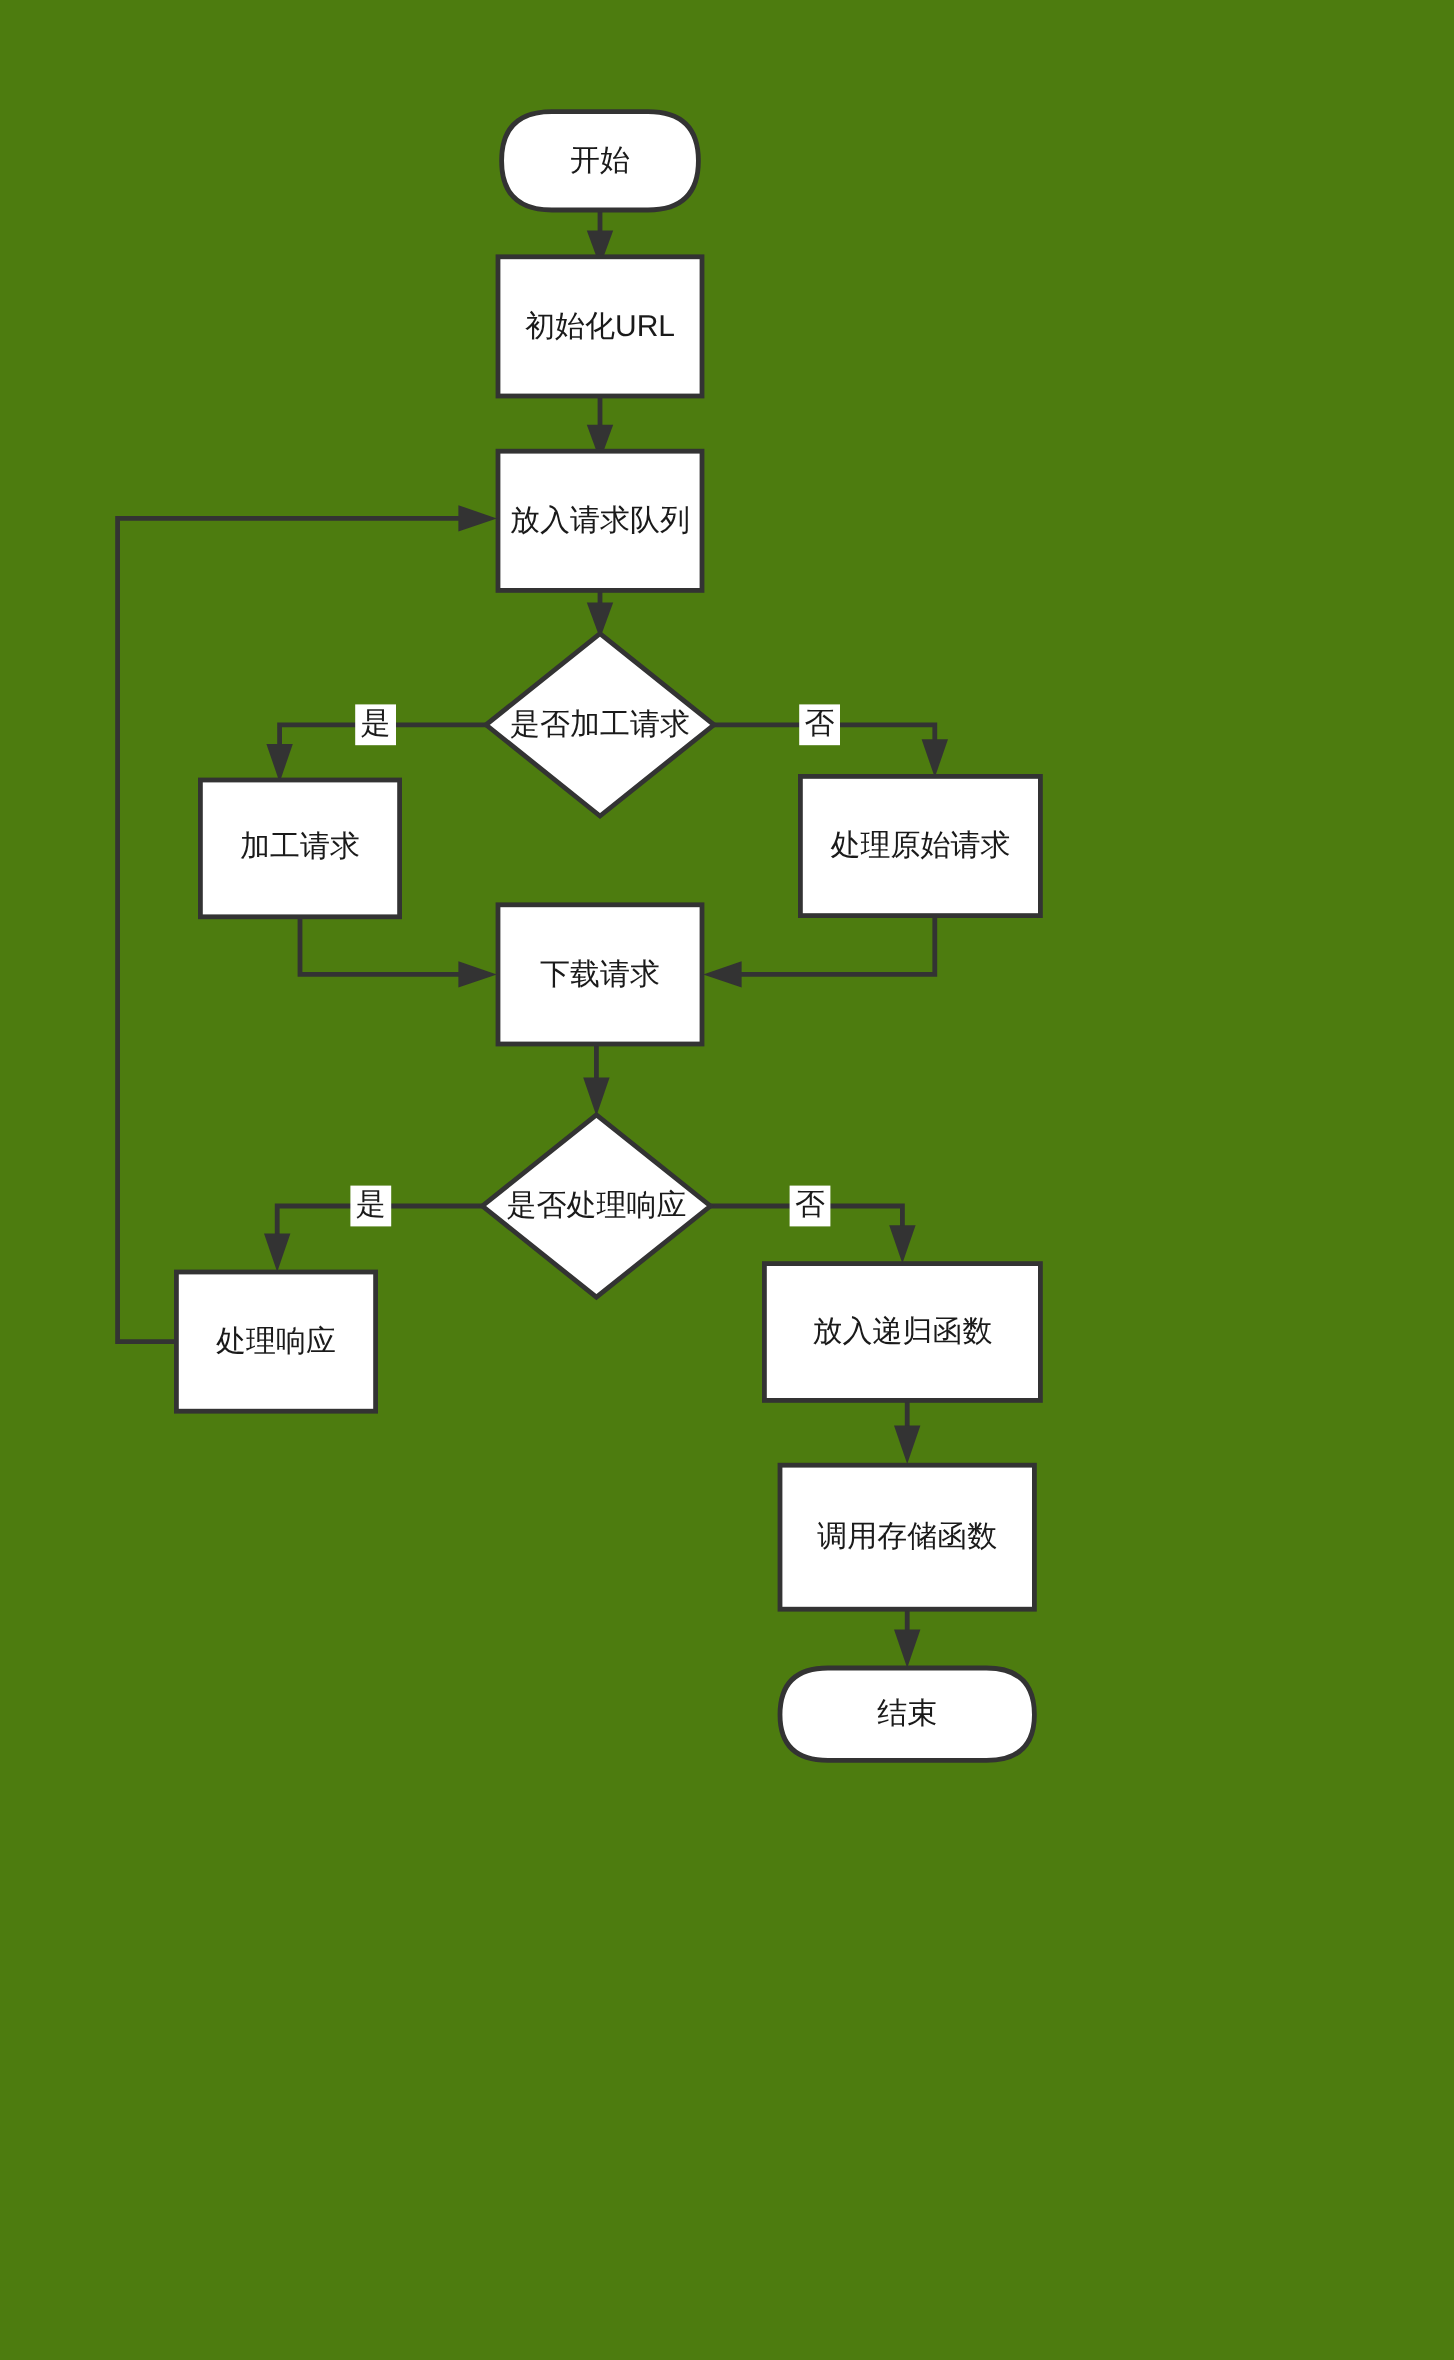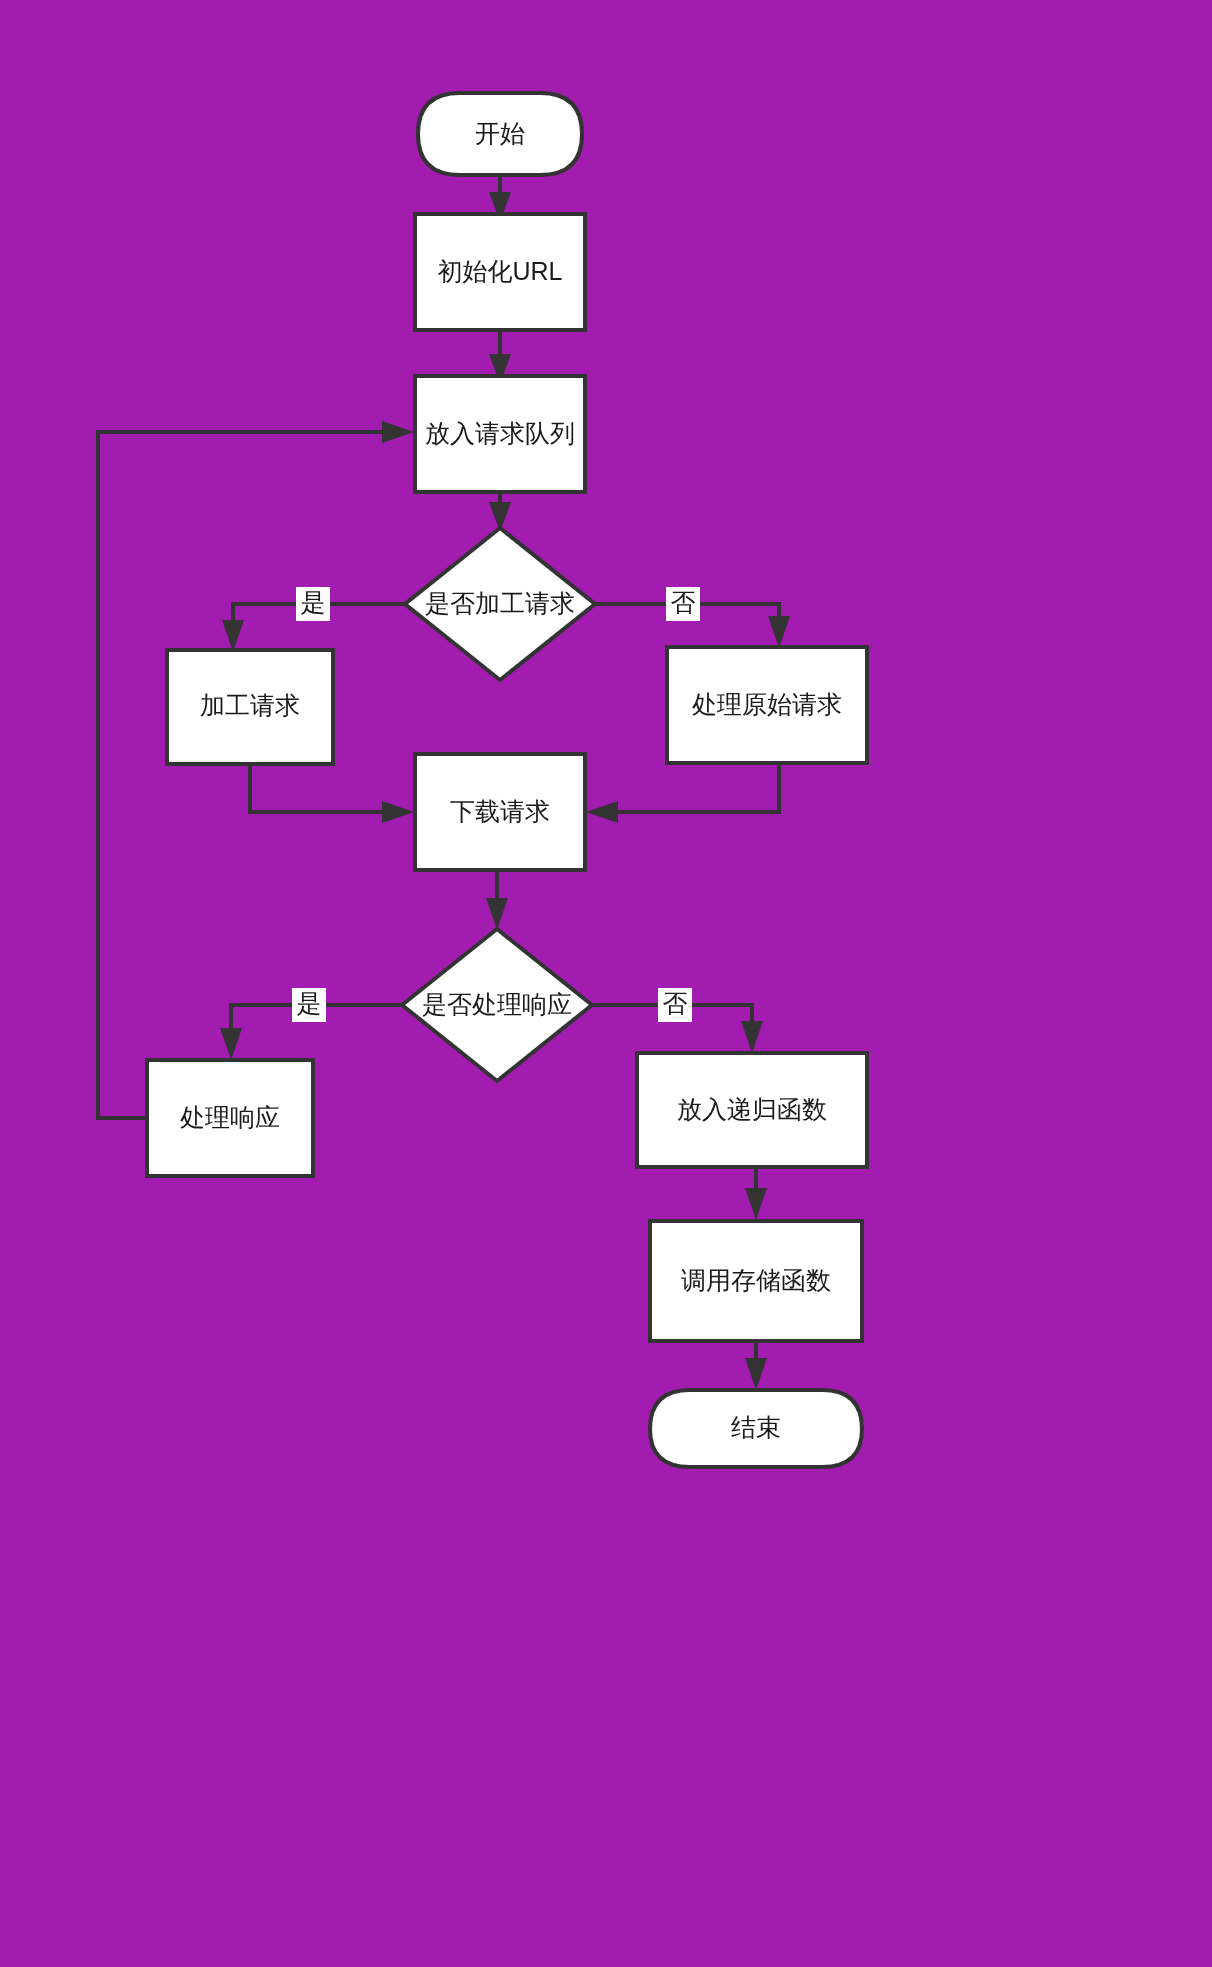--- a/index.html
+++ b/index.html
@@ -11,21 +11,21 @@
   body {
     width: 1212px;
     height: 1967px;
     font-family: "Liberation Sans", "DejaVu Sans", sans-serif;
     overflow: hidden;
   }
   #flow-root {
     position: relative;
     width: 1212px;
     height: 1967px;
-    background: #a21caf;
+    background: #4d7c0f;
   }
   svg#flow-svg {
     position: absolute;
     top: 0;
     left: 0;
     width: 1212px;
     height: 1967px;
     display: block;
   }
   .node-shape {

